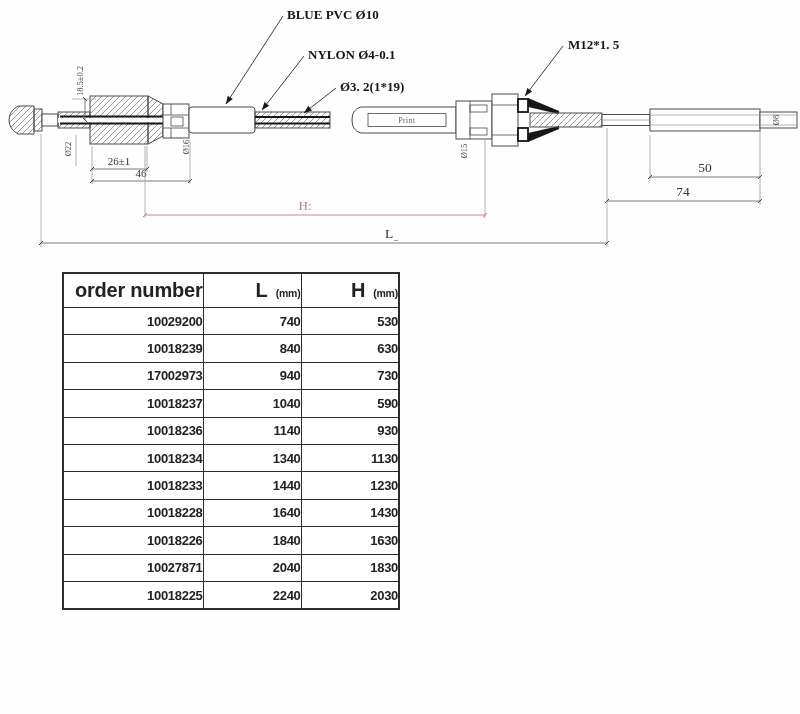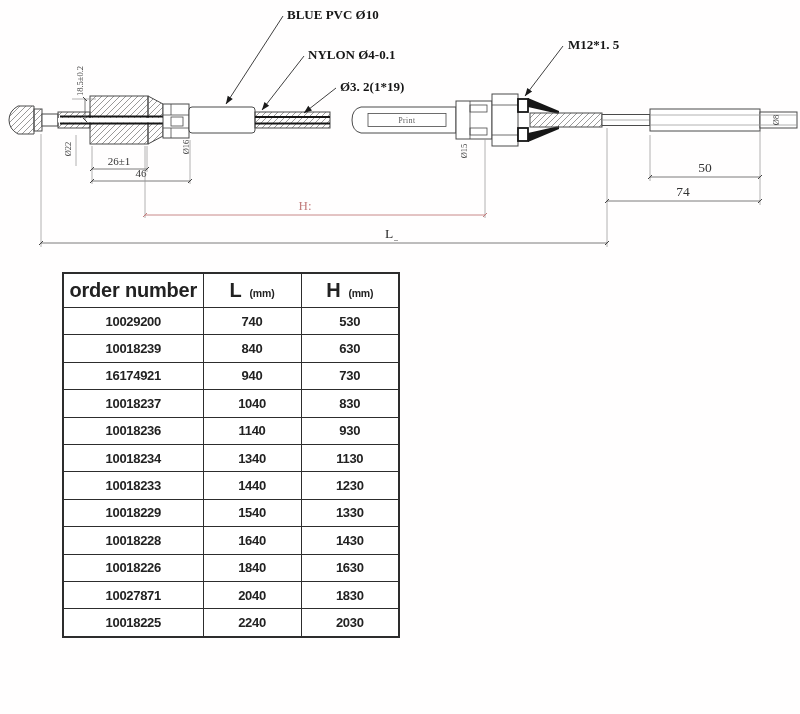--- a/index.html
+++ b/index.html
@@ -20,21 +20,21 @@
   svg .dimv{font:8.5px "Liberation Serif",serif;fill:#444;}
   svg .pinktxt{font:13px "Liberation Serif",serif;fill:#c27d7d;}
   svg .ltxt{font:13.5px "Liberation Serif",serif;fill:#2a2a2a;}
   svg .lsuf{font:8px "Liberation Serif",serif;fill:#2a2a2a;}
   svg .printtxt{font:7.5px "Liberation Serif",serif;fill:#555;letter-spacing:0.5px;}
 
   table.spec-table{position:absolute;left:62px;top:272px;width:336px;
         border-collapse:collapse;table-layout:fixed;color:#222222;
         border:2.3px solid #2d2d2d;background:#ffffff;}
   table.spec-table th,table.spec-table td{border:1.6px solid #2d2d2d;
-        text-align:center;vertical-align:middle;padding:0;overflow:hidden;}
+        text-align:right;vertical-align:middle;padding:0;overflow:hidden;}
   table.spec-table th{height:33px;font-size:20px;font-weight:bold;letter-spacing:-0.2px;}
   table.spec-table td{height:26.4px;font-size:13px;font-weight:bold;letter-spacing:-0.3px;}
   .unit{font-size:10.5px;font-weight:bold;margin-left:8px;}
   .col-order{width:140px;}.col-l{width:98px;}.col-h{width:98px;}
 </style>
 </head>
 <body>
 
 <div class="page">
 
@@ -221,50 +221,45 @@
           <td>10029200</td>
           <td>740</td>
           <td>530</td>
         </tr>
         <tr>
           <td>10018239</td>
           <td>840</td>
           <td>630</td>
         </tr>
         <tr>
-          <td>16174921</td>
+          <td>17002973</td>
           <td>940</td>
           <td>730</td>
         </tr>
         <tr>
           <td>10018237</td>
           <td>1040</td>
-          <td>830</td>
+          <td>590</td>
         </tr>
         <tr>
           <td>10018236</td>
           <td>1140</td>
           <td>930</td>
         </tr>
         <tr>
           <td>10018234</td>
           <td>1340</td>
           <td>1130</td>
         </tr>
         <tr>
           <td>10018233</td>
           <td>1440</td>
           <td>1230</td>
         </tr>
         <tr>
-          <td>10018229</td>
-          <td>1540</td>
-          <td>1330</td>
-        </tr>
-        <tr>
           <td>10018228</td>
           <td>1640</td>
           <td>1430</td>
         </tr>
         <tr>
           <td>10018226</td>
           <td>1840</td>
           <td>1630</td>
         </tr>
         <tr>

